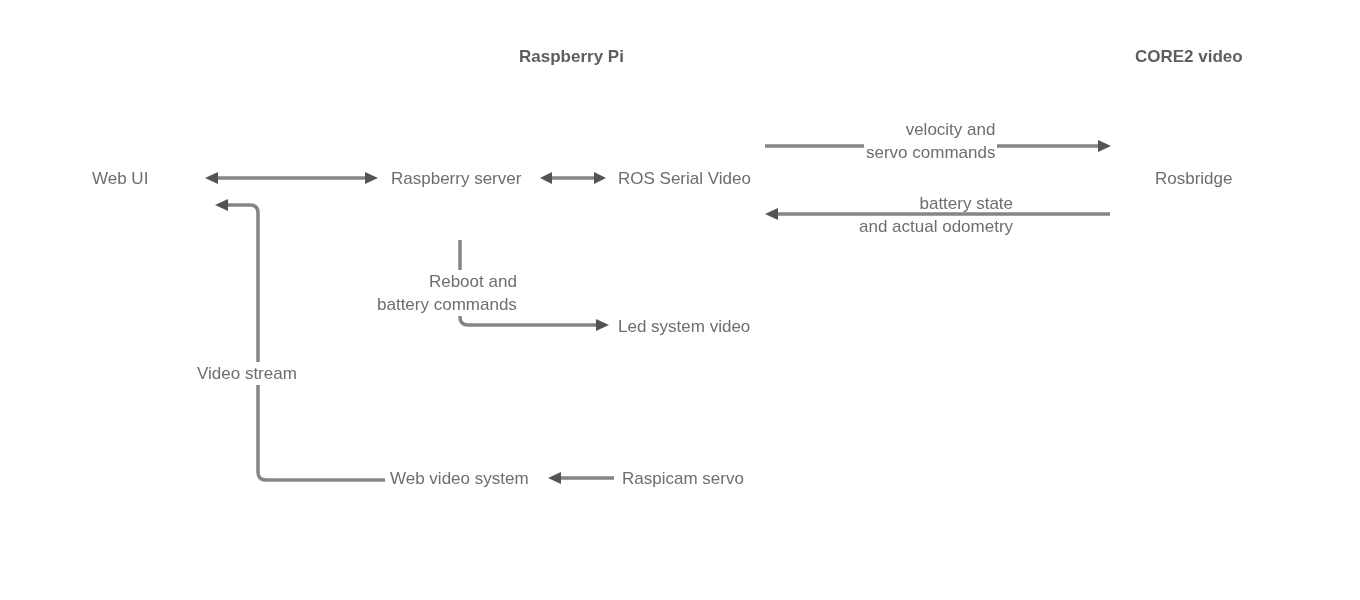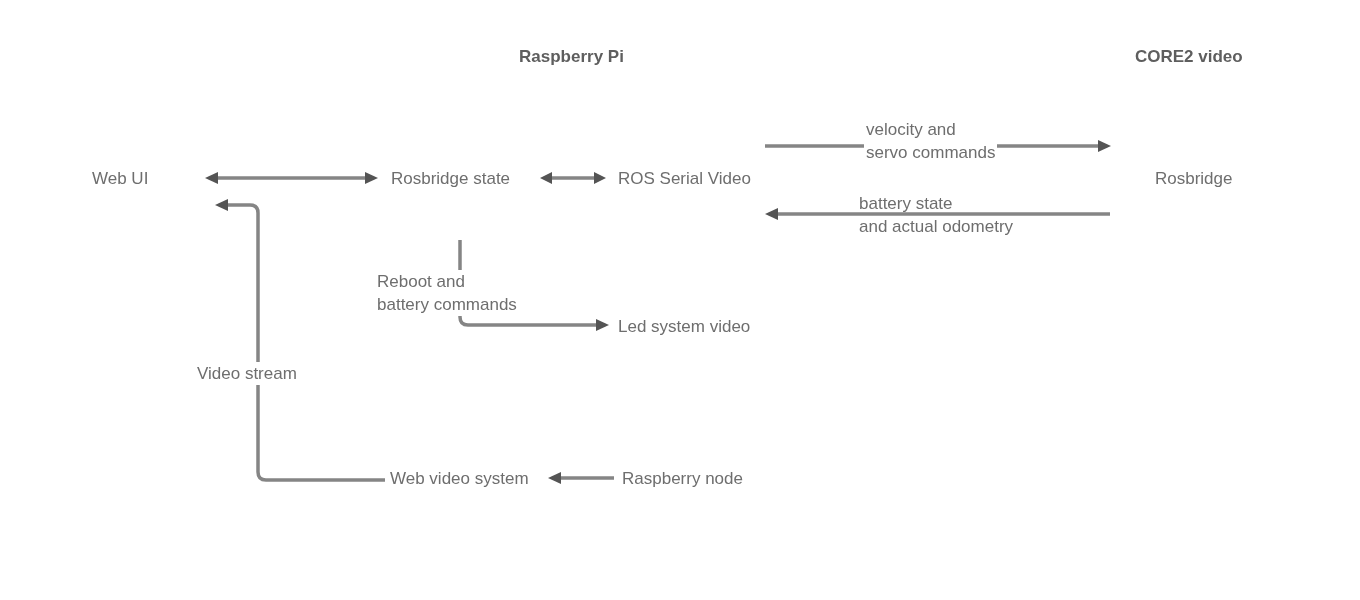--- a/index.html
+++ b/index.html
@@ -18,20 +18,21 @@
     stroke-width: 3.5;
     fill: none;
   }
   .edges polygon { fill: var(--arrow-color, #545454); stroke: none; }
   .lbl {
     position: absolute;
     font-size: 17px;
     line-height: 23px;
     color: var(--text-color, #6e6e6e);
     white-space: nowrap;
+    text-align: right;
   }
   .lbl.bg { background: #ffffff; padding: 0 2px; }
   .lbl span { display: block; }
   .title { font-weight: 600; color: #5e5e5e; }
 </style>
 </head>
 <body style="--line-color: #858585; --arrow-color: #545454; --text-color: #6e6e6e; --background: #ffffff;">
 
 <div class="canvas">
 
@@ -65,26 +66,26 @@
     <g>
       <path d="M 385 480 L 266 480 Q 258 480 258 472 L 258 213 Q 258 205 250 205 L 228 205"></path>
       <polygon points="215,205 228,199 228,211"></polygon>
     </g>
   </svg>
 
   <div class="lbl title" style="left:519px; top:45px">Raspberry Pi</div>
   <div class="lbl title" style="left:1135px; top:45px">CORE2 video</div>
 
   <div class="lbl" style="left:92px; top:167px">Web UI</div>
-  <div class="lbl" style="left:391px; top:167px">Rosbridge state</div>
+  <div class="lbl" style="left:391px; top:167px">Raspberry server</div>
   <div class="lbl" style="left:618px; top:167px">ROS Serial Video</div>
   <div class="lbl" style="left:1155px; top:167px">Rosbridge</div>
   <div class="lbl" style="left:618px; top:315px">Led system video</div>
   <div class="lbl" style="left:390px; top:467px">Web video system</div>
-  <div class="lbl" style="left:622px; top:467px">Raspberry node</div>
+  <div class="lbl" style="left:622px; top:467px">Raspicam servo</div>
 
   <div class="lbl bg" style="left:864px; top:118px">
     <span>velocity and</span>
     <span>servo commands</span>
   </div>
 
   <div class="lbl" style="left:859px; top:192px">
     <span>battery state</span>
     <span>and actual odometry</span>
   </div>

